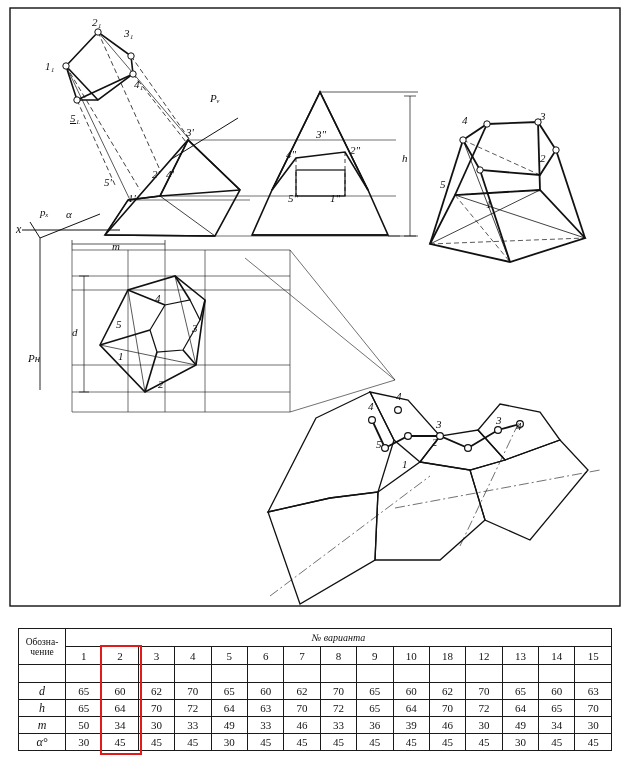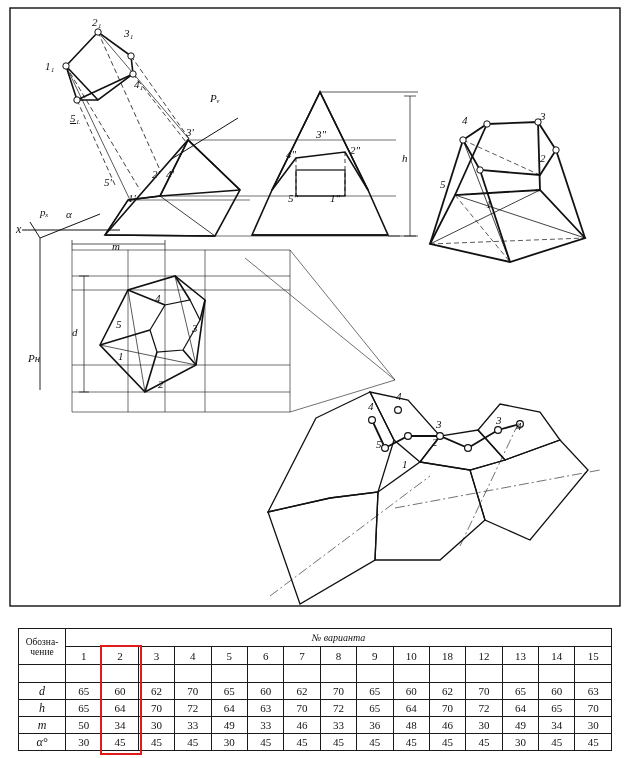--- a/index.html
+++ b/index.html
@@ -416,21 +416,21 @@
           <td class="label-cell row-label">m</td>
           <td>50</td>
           <td>34</td>
           <td>30</td>
           <td>33</td>
           <td>49</td>
           <td>33</td>
           <td>46</td>
           <td>33</td>
           <td>36</td>
-          <td>48</td>
+          <td>39</td>
           <td>46</td>
           <td>30</td>
           <td>49</td>
           <td>34</td>
           <td>30</td>
         </tr>
 
         <tr class="data-row">
           <td class="label-cell row-label">α°</td>
           <td>30</td>

